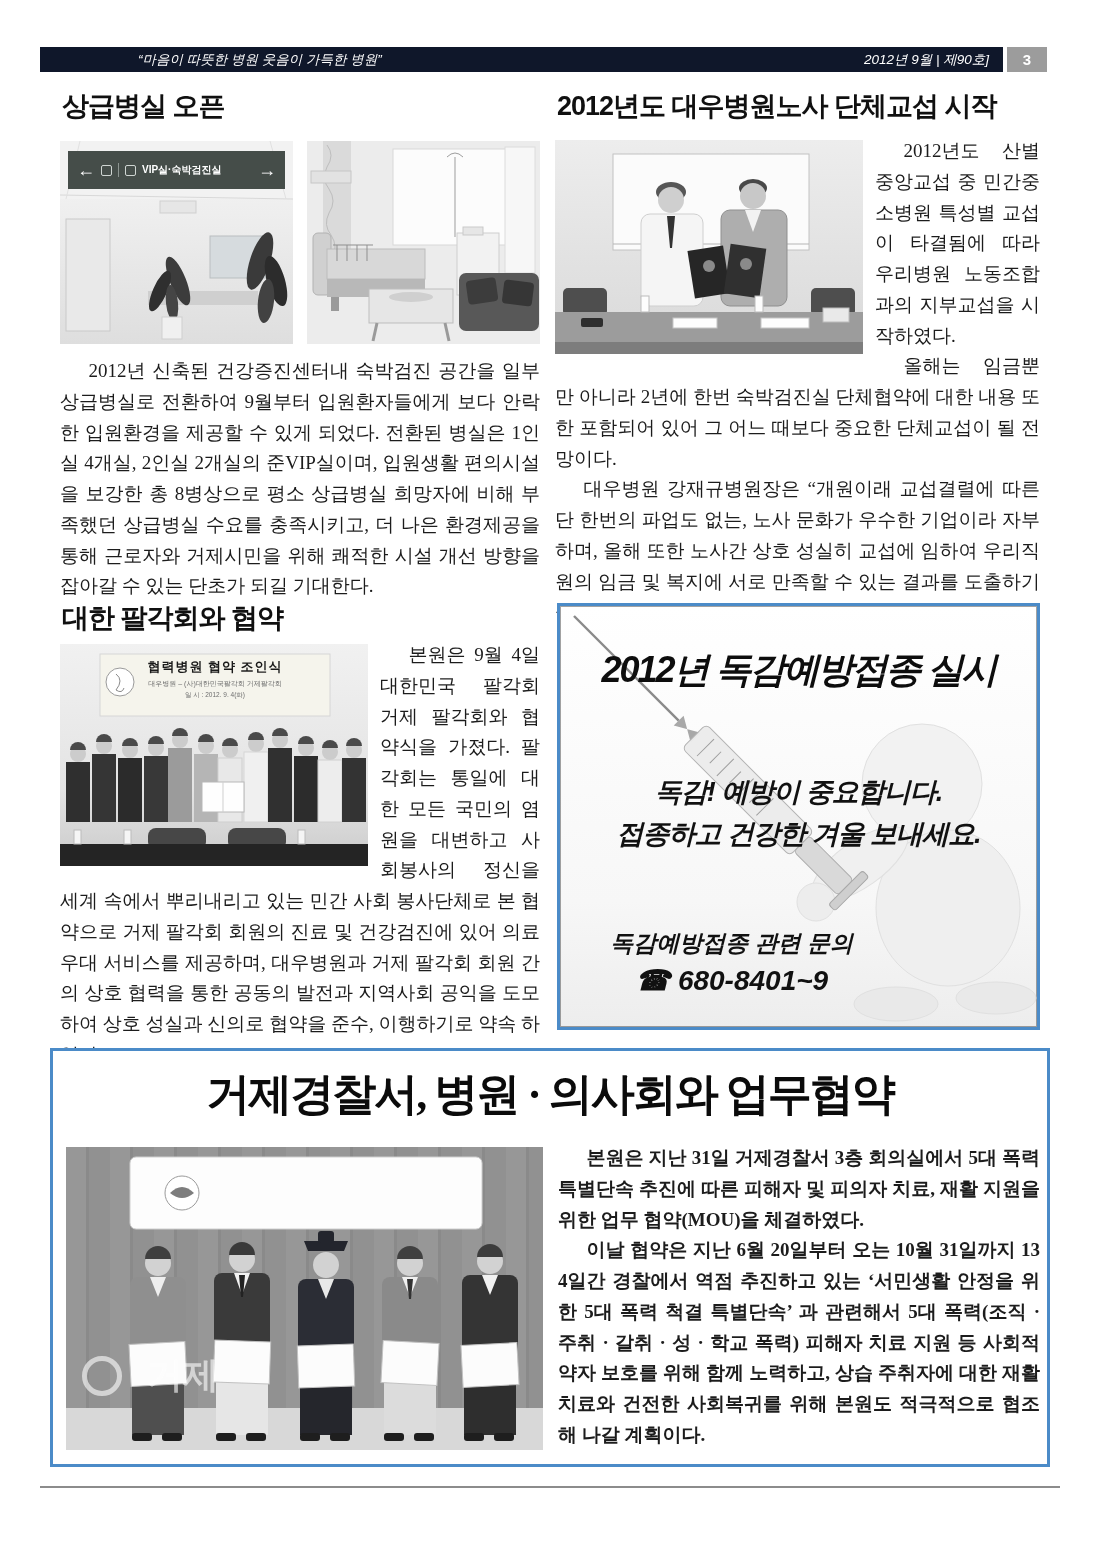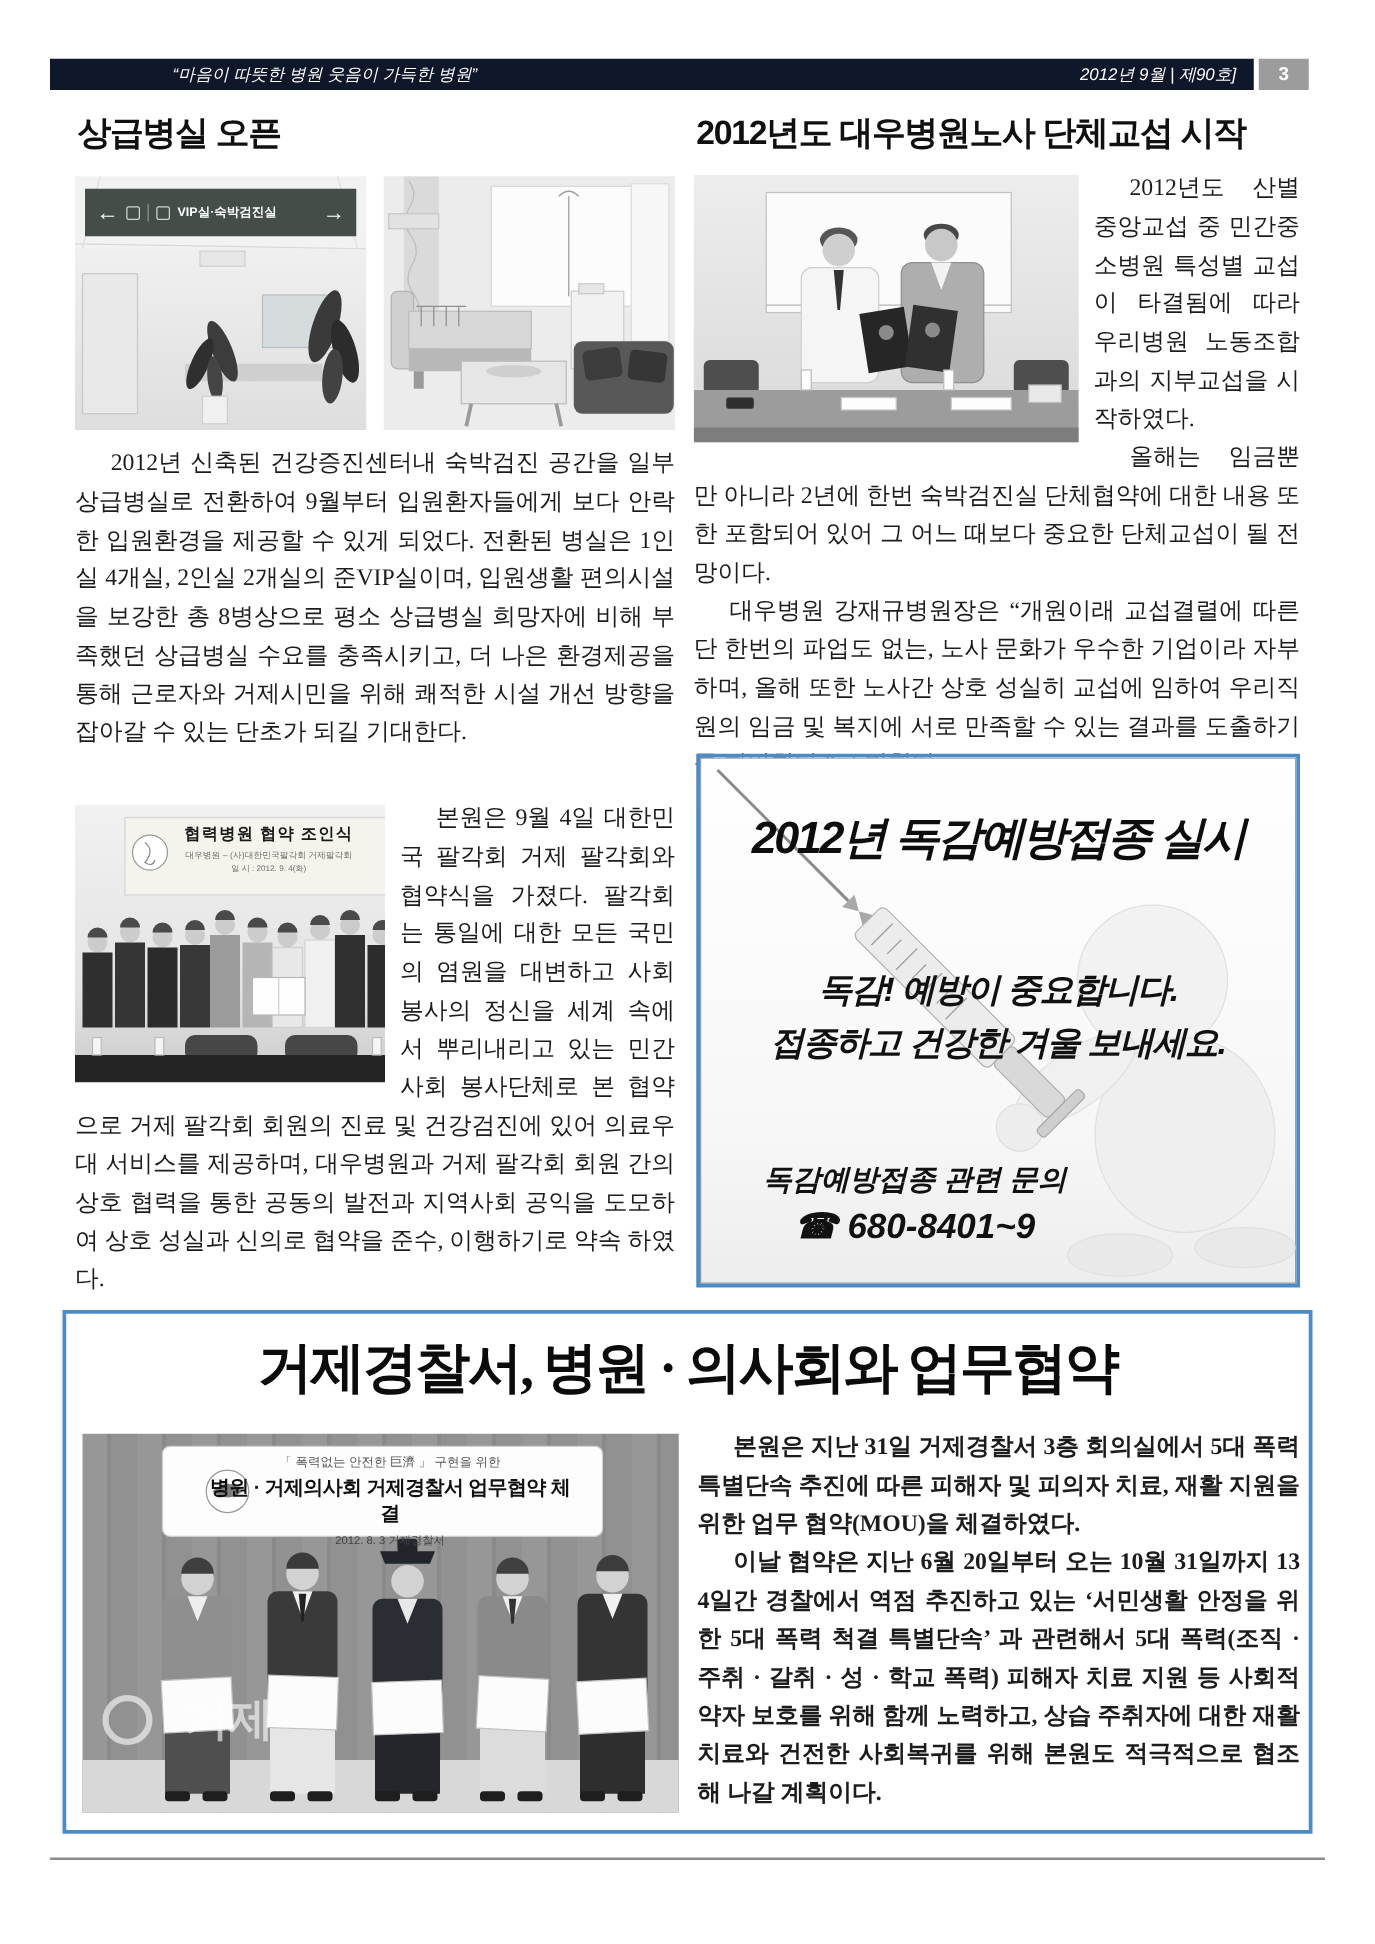--- a/index.html
+++ b/index.html
@@ -167,23 +167,24 @@
         <rect x="206" y="178" width="48" height="10" fill="#fdfdfd" stroke="#c5c5c5"></rect>
         <rect x="26" y="178" width="22" height="9" rx="2" fill="#2e2e2e"></rect>
         <rect x="268" y="168" width="26" height="14" fill="#e9e9e9" stroke="#bbb"></rect>
       </svg>
     </div>
     <p>2012년도 산별중앙교섭 중 민간중소병원 특성별 교섭이 타결됨에 따라 우리병원 노동조합과의 지부교섭을 시작하였다.</p>
     <p>올해는 임금뿐만 아니라 2년에 한번 숙박검진실 단체협약에 대한 내용 또한 포함되어 있어 그 어느 때보다 중요한 단체교섭이 될 전망이다.</p>
     <p>대우병원 강재규병원장은 “개원이래 교섭결렬에 따른 단 한번의 파업도 없는, 노사 문화가 우수한 기업이라 자부하며, 올해 또한 노사간 상호 성실히 교섭에 임하여 우리직원의 임금 및 복지에 서로 만족할 수 있는 결과를 도출하기를 희망한다.”고 밝혔다.</p>
   </div>
 
+  <h2 class="art-title" style="left:62px;top:600px;">대한 팔각회와 협약</h2>
 
   <div class="body-text abs" style="left:60px;top:640px;width:480px;">
-    <div class="photo float-photo" style="width:248px;height:222px;background:linear-gradient(180deg,#f1f1f1 0%,#e4e4e4 65%,#cacaca 100%);">
+    <div class="photo float-photo" style="width:308px;height:222px;background:linear-gradient(180deg,#f1f1f1 0%,#e4e4e4 65%,#cacaca 100%);">
       <svg width="308" height="222" viewBox="0 0 308 222">
         <rect x="40" y="10" width="230" height="62" fill="#f5f4ec" stroke="#d6d6d6"></rect>
         <circle cx="60" cy="38" r="14" fill="#ffffff" stroke="#9a9a9a"></circle>
         <path d="M56 30 q8 6 0 16 q6 4 8 -2" stroke="#8a8a8a" fill="none"></path>
         <g>
           <circle cx="18" cy="110" r="8" fill="#cccccc"></circle>
             <path d="M10 106 a8 8 0 0 1 16 0" fill="#4a4a4a"></path>
             <rect x="6" y="118" width="24" height="60" fill="#2f2f2f"></rect>
           <circle cx="44" cy="102" r="8" fill="#cccccc"></circle>
             <path d="M36 98 a8 8 0 0 1 16 0" fill="#4a4a4a"></path>
@@ -328,25 +329,20 @@
           <rect x="234" y="286" width="20" height="8" rx="3"></rect>
             <rect x="264" y="286" width="20" height="8" rx="3"></rect>
           <rect x="318" y="286" width="20" height="8" rx="3"></rect>
             <rect x="348" y="286" width="20" height="8" rx="3"></rect>
           <rect x="398" y="286" width="20" height="8" rx="3"></rect>
             <rect x="428" y="286" width="20" height="8" rx="3"></rect>
         </g>
         <circle cx="116" cy="46" r="17" fill="#ffffff" stroke="#9a9a9a"></circle>
         <path d="M104 46 q12 -12 24 0 q-12 10 -24 0" fill="#7d7d7d"></path>
       </svg>
-      <div class="banner-overlay" style="left:96px;top:16px;width:300px;">
-        <div style="font-size:10px;color:#555;">「 폭력없는 안전한 巨濟 」 구현을 위한</div>
-        <div style="font-size:16px;font-weight:800;color:#101010;margin-top:3px;letter-spacing:-0.5px;">병원 · 거제의사회  거제경찰서 업무협약 체결</div>
-        <div style="font-size:9px;color:#444;margin-top:4px;">2012. 8. 3    거제경찰서</div>
-      </div>
       <div class="watermark">
         <span class="wm-circle"></span>
         <span>거제</span>
       </div>
     </div>
 
     <div class="body-text mou-text">
       <p>본원은 지난 31일 거제경찰서 3층 회의실에서 5대 폭력 특별단속 추진에 따른 피해자 및 피의자 치료, 재활 지원을 위한 업무 협약(MOU)을 체결하였다.</p>
       <p>이날 협약은 지난 6월 20일부터 오는 10월 31일까지 134일간 경찰에서 역점 추진하고 있는 ‘서민생활 안정을 위한 5대 폭력 척결 특별단속’ 과 관련해서 5대 폭력(조직 · 주취 · 갈취 · 성 · 학교 폭력) 피해자 치료 지원 등 사회적 약자 보호를 위해 함께 노력하고, 상습 주취자에 대한 재활치료와 건전한 사회복귀를 위해 본원도 적극적으로 협조해 나갈 계획이다.</p>
     </div>

